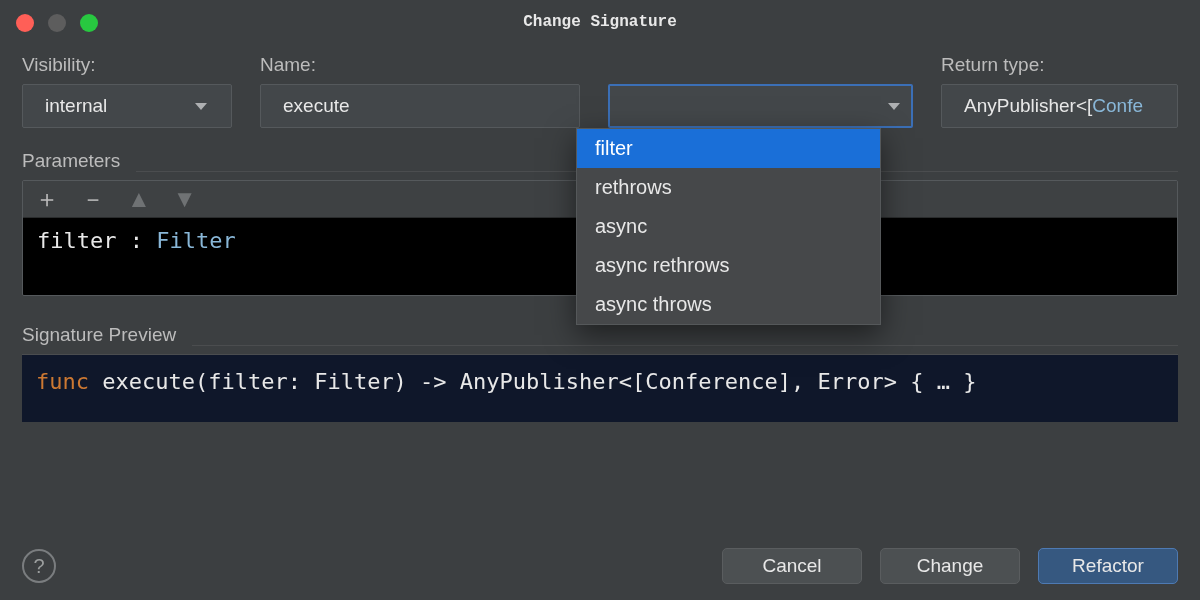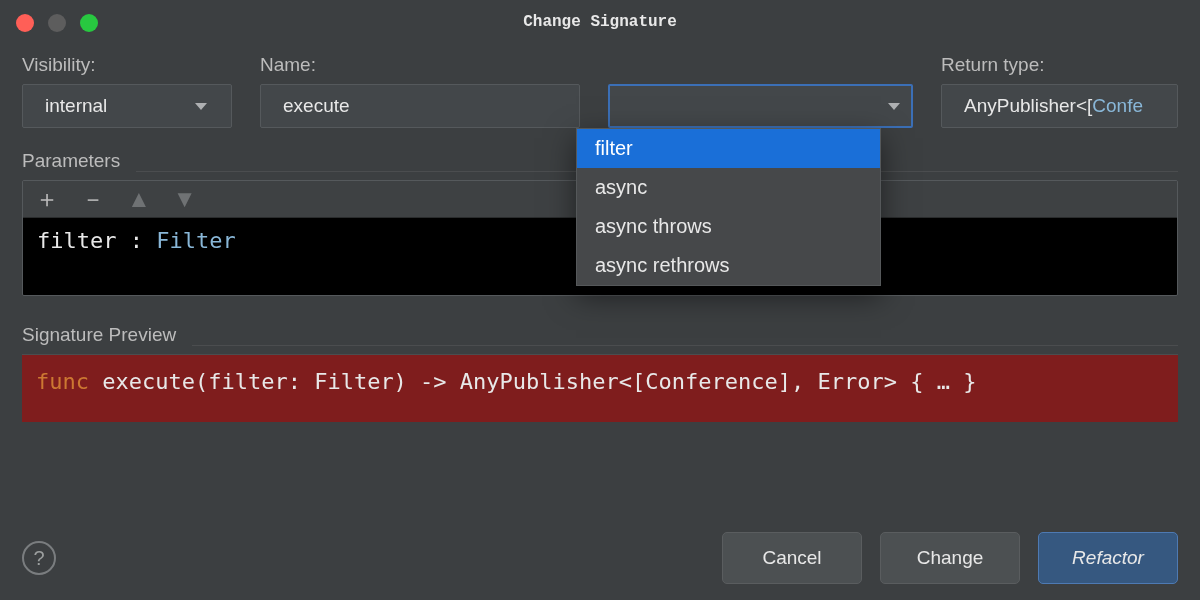--- a/index.html
+++ b/index.html
@@ -131,21 +131,21 @@
   .param-body {
     background: #000000;
     font-family: "SF Mono", "Menlo", "Consolas", monospace;
     font-size: 22px;
     padding: 10px 14px 42px 14px;
     color: var(--text-br);
   }
   .param-body .ptype { color: var(--type); }
   
   .preview {
-    background: #7f1d1d;
+    background: #0f172a;
     border-top: 1px solid #4b4d4f;
     font-family: "SF Mono", "Menlo", "Consolas", monospace;
     font-size: 22px;
     padding: 14px 14px 28px 14px;
     color: var(--text-br);
     white-space: nowrap;
     overflow: hidden;
   }
   .preview .kw { color: var(--kw); }
   .preview .tn { color: var(--text-br); }
@@ -162,34 +162,33 @@
     width: 34px; height: 34px;
     border: 2px solid #7a7d7f;
     border-radius: 50%;
     display: flex; align-items: center; justify-content: center;
     color: #9c9f9f;
     font-size: 20px;
   }
   .buttons { display: flex; gap: 18px; }
   .btn {
     min-width: 140px;
-    height: 52px;
+    height: 36px;
     border: 1px solid #5a5d5f;
     background: #4c5052;
     color: var(--text-br);
     border-radius: 5px;
     display: flex;
     align-items: center;
     justify-content: center;
     font-size: 19px;
   }
   .btn.primary {
     background: var(--blue-fill);
     border-color: var(--blue-br);
-    font-style: italic;
   }
   
   .popup {
     position: absolute;
     width: 306px;
     background: #46484a;
     border: 1px solid #55585a;
     box-shadow: 0 10px 28px rgba(0,0,0,0.5);
     z-index: 10;
   }
@@ -272,23 +271,24 @@
   </div>
   <div class="preview">
     <span class="kw">func</span><span class="tn"> execute(filter: Filter) -&gt; AnyPublisher&lt;[Conference], Error&gt; { … }</span>
   </div>
 
 </div>
 
 <div class="popup" id="async-popup" style="left: 576px; top: 128px; width: 305px;">
 
 <div class="item sel">filter</div>
+    <div class="item">rethrows</div>
     <div class="item">async</div>
+    <div class="item">async rethrows</div>
     <div class="item">async throws</div>
-    <div class="item">async rethrows</div>
   </div>
 
 <div class="footer">
   <div class="help">
     <span>?</span>
   </div>
   <div class="buttons">
     <div class="btn">
         <span>Cancel</span>
       </div>

